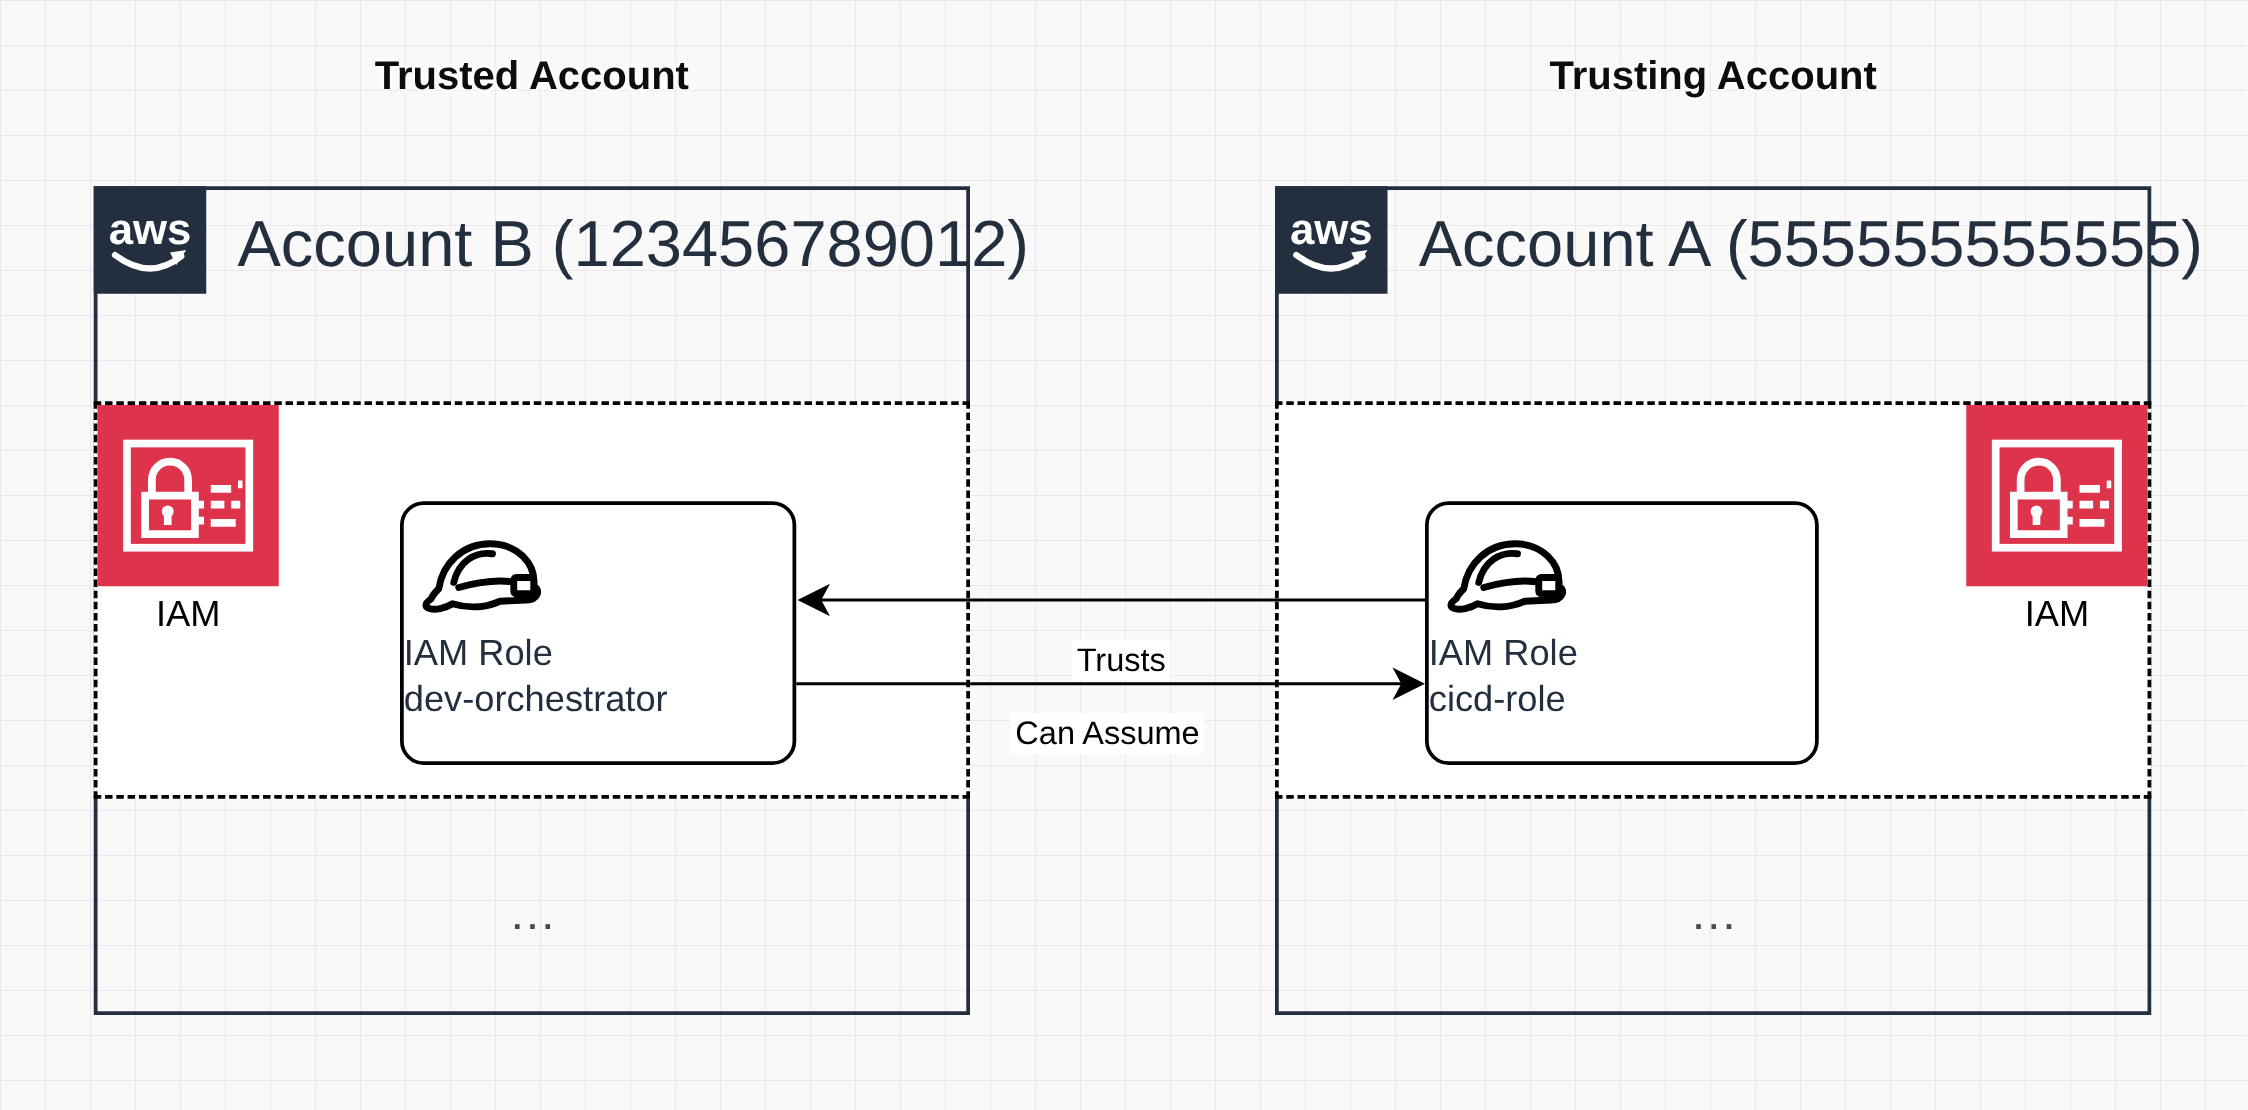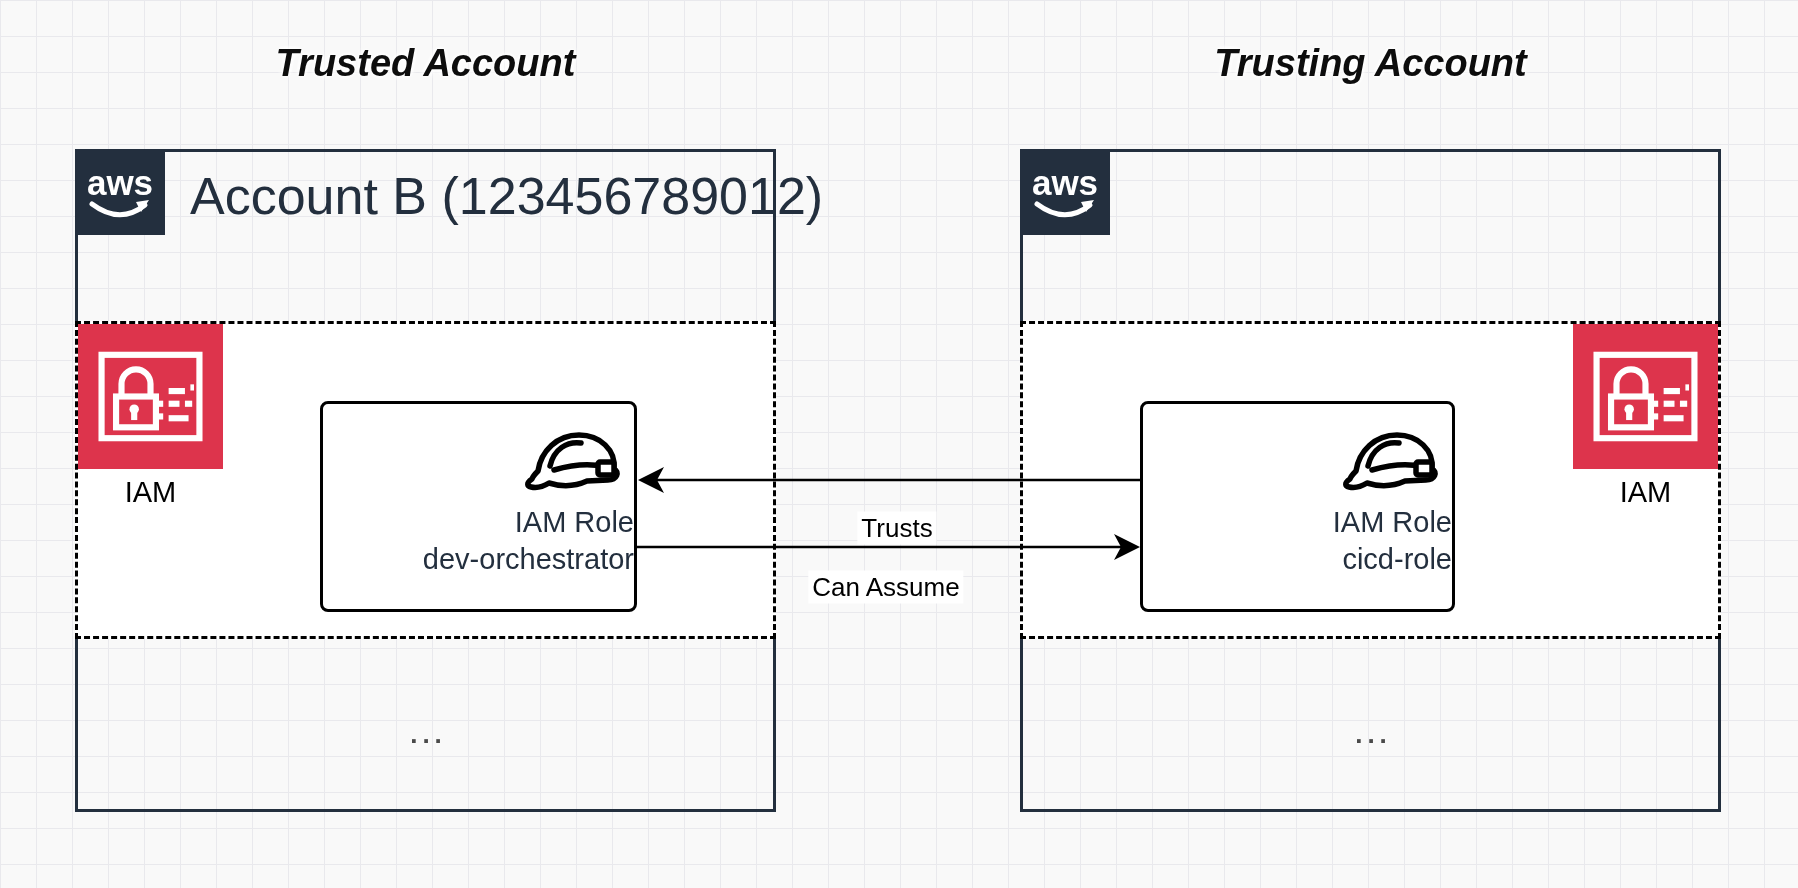--- a/index.html
+++ b/index.html
@@ -9,21 +9,21 @@
     background-color:#f9f9f9;
     background-image:
       linear-gradient(#e9e9ed 1px, transparent 1px),
       linear-gradient(90deg, #e9e9ed 1px, transparent 1px),
       linear-gradient(#dfdfe4 1px, transparent 1px),
       linear-gradient(90deg, #dfdfe4 1px, transparent 1px);
     background-size:36px 36px,36px 36px,180px 180px,180px 180px;
   }
   .diagram-title{
     position:absolute;top:42px;width:701px;text-align:center;
-    font-size:38px;font-style:italic;font-weight:600;color:#0d0d0d;
+    font-size:32px;font-weight:600;color:#0d0d0d;
     text-shadow:0 0 6px #fff,0 0 6px #fff,0 0 6px #fff;
     white-space:nowrap;
   }
   .title-left{left:75px;}
   .title-right{left:1020px;}
 
   .account{
     position:absolute;top:149px;width:701px;height:663px;
     border:3px solid #232F3E;box-sizing:border-box;
   }
@@ -49,22 +49,22 @@
   .account.right .iam-icon{right:0;}
   .iam-label{
     position:absolute;top:152px;width:145px;text-align:center;
     font-size:29px;color:#000;
   }
   .account.left  .iam-label{left:0;}
   .account.right .iam-label{right:0;}
 
   .role-box{
     position:absolute;top:401px;height:211px;box-sizing:border-box;
-    border:3px solid #000;border-radius:8px;background:#fff;z-index:3;
-    display:flex;flex-direction:column;align-items:flex-end;padding-top:18px;
+    border:3px solid #000;border-radius:19px;background:#fff;z-index:3;
+    display:flex;flex-direction:column;align-items:flex-start;padding-top:18px;
   }
   .role-left{left:320px;width:317px;}
   .role-right{left:1140px;width:315px;}
   .role-title,.role-name{
     font-size:29px;color:#232F3E;line-height:37px;text-align:center;white-space:nowrap;
   }
   .role-title{margin-top:6px;}
 
   .dots{
     position:absolute;top:716px;width:701px;text-align:center;
@@ -123,20 +123,21 @@
   </div>
 
   <div class="account right">
     <div class="aws-badge">
       <svg width="90" height="88" viewBox="0 0 90 88">
         <text x="45" y="46" fill="#fff" font-size="35" font-weight="bold" text-anchor="middle" font-family="Liberation Sans, sans-serif">aws</text>
         <path d="M17 55 Q45 76 70 56" stroke="#fff" stroke-width="5" fill="none" stroke-linecap="round"></path>
         <path d="M66 63 L74 51 L61 53 Z" fill="#fff"></path>
       </svg>
     </div>
+    <div class="acct-label">Account A (555555555555)</div>
 
     <div class="iam-group">
       <div class="iam-icon">
         <svg width="145" height="145" viewBox="0 0 80 80" fill="none" stroke="#fff" stroke-width="3.4">
           <rect x="13" y="17" width="54" height="46"></rect>
           <path d="M24 40 v-7 a8 8 0 0 1 16 0 v7"></path>
           <rect x="21" y="40" width="22" height="17"></rect>
           <circle cx="31" cy="47" r="2.6" fill="#fff" stroke="none"></circle>
           <line x1="31" y1="49" x2="31" y2="53"></line>
           <line x1="43" y1="44" x2="47" y2="44"></line>

